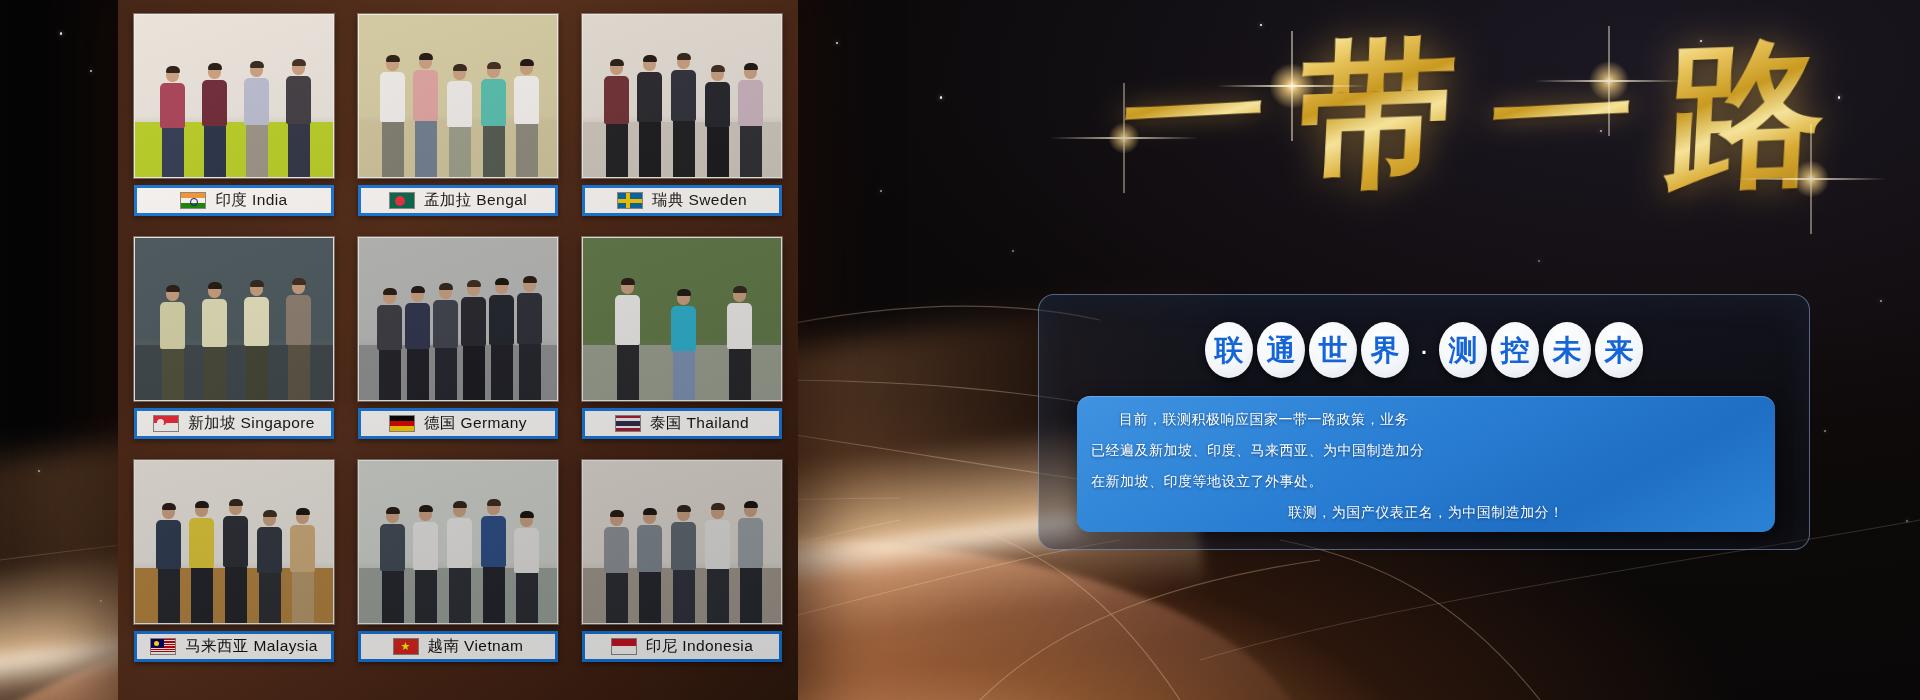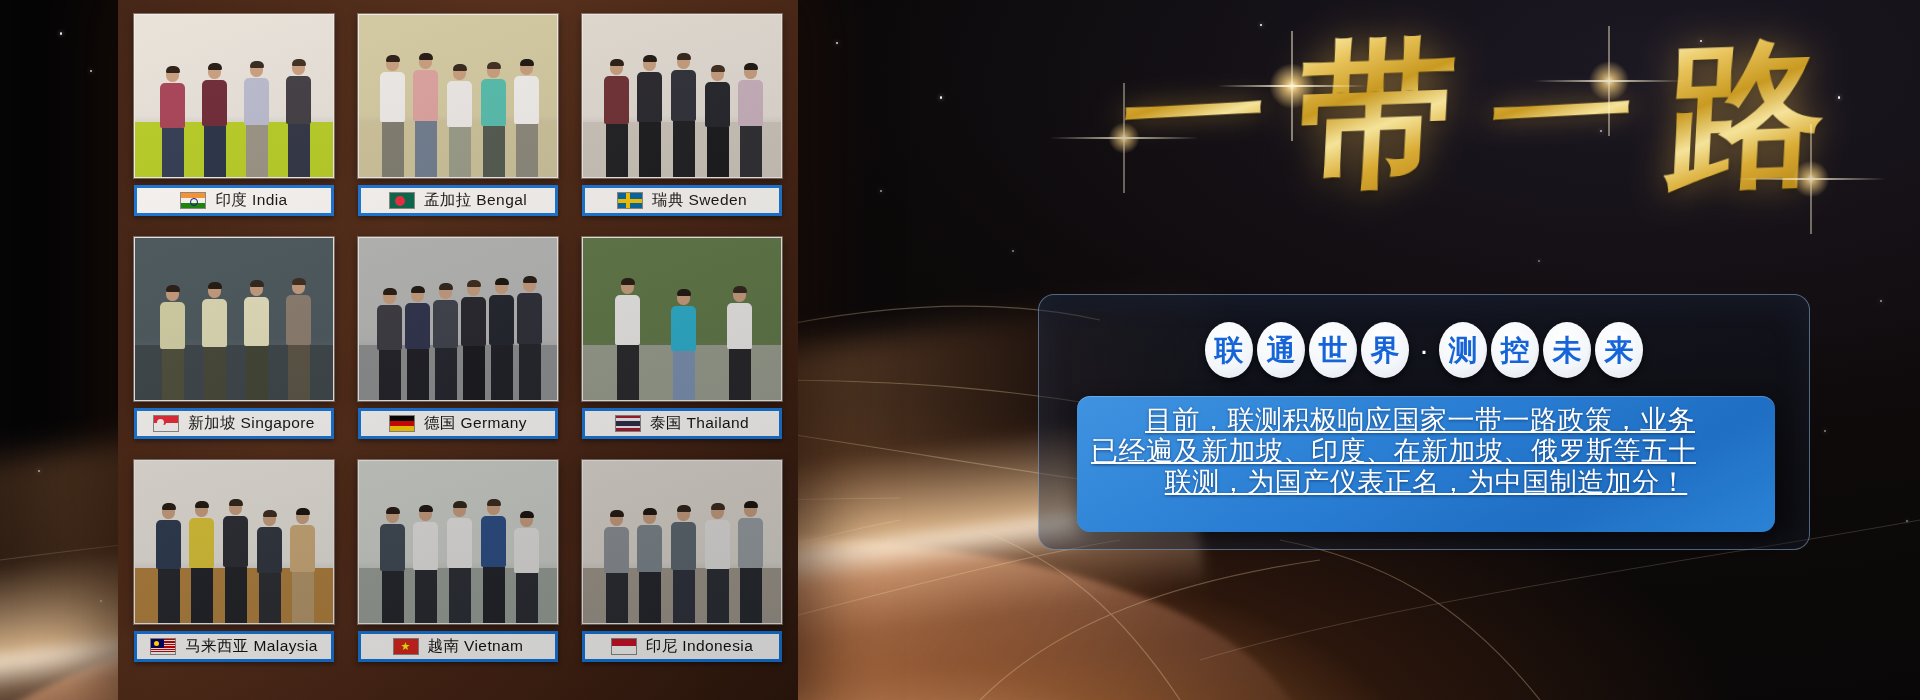--- a/index.html
+++ b/index.html
@@ -223,27 +223,26 @@
     position: absolute; left: -40%; top: -60%;
     width: 180%; height: 220%;
     background:
       linear-gradient(118deg, rgba(255,255,255,.12) 0 1px, transparent 1px 86px),
       linear-gradient(72deg,  rgba(255,255,255,.09) 0 1px, transparent 1px 120px);
     pointer-events: none;
   }
   .panel-text {
     position: relative;
     color: #ffffff;
-    font-size: 27px;
+    font-size: 14px;
     line-height: 31px;
     letter-spacing: .5px;
     text-align: justify;
     text-shadow: 0 1px 3px rgba(0,20,60,.55);
     font-family: "DejaVu Sans", "Liberation Sans", sans-serif;
-    text-decoration: underline;
   }
   .panel-text .l { display: block; white-space: nowrap; }
   .panel-text .l.ind { text-indent: 2em; }
   .panel-text .l.last { text-align: center; }
 </style>
 </head>
 <body>
 
 <div class="stage">
 
@@ -719,18 +718,19 @@
       <span class="slogan-dot">·</span>
       <span class="slogan-ch">测</span>
       <span class="slogan-ch">控</span>
       <span class="slogan-ch">未</span>
       <span class="slogan-ch">来</span>
     </div>
 
   <div class="panel-blue">
     <div class="panel-text">
       <span class="l ind">目前，联测积极响应国家一带一路政策，业务</span>
-      <span class="l">已经遍及新加坡、印度、在新加坡、俄罗斯等五十</span>
+      <span class="l">已经遍及新加坡、印度、马来西亚、为中国制造加分</span>
+      <span class="l">在新加坡、印度等地设立了外事处。</span>
       <span class="l last">联测，为国产仪表正名，为中国制造加分！</span>
     </div>
   </div>
 
 </div>
 
 </body></html>

